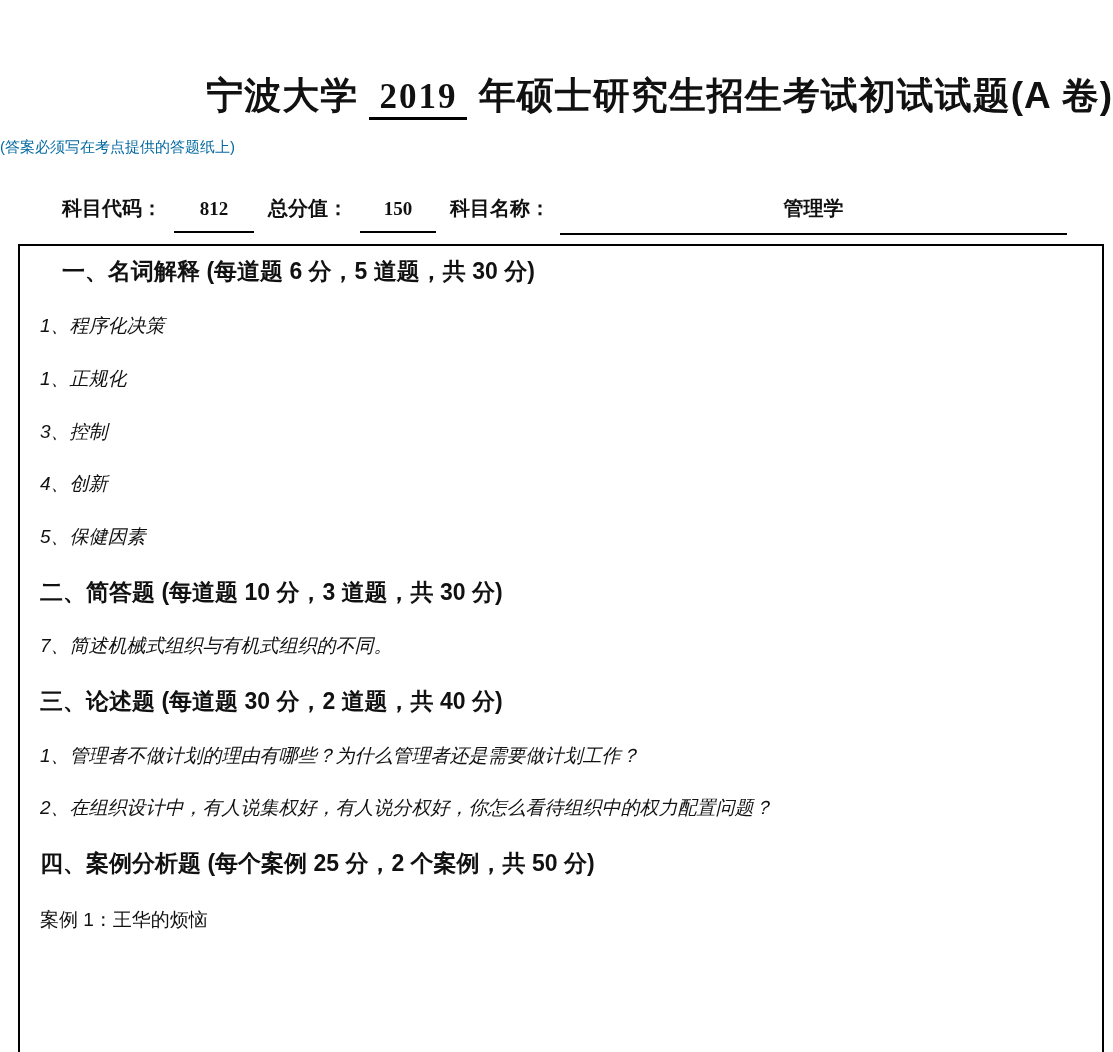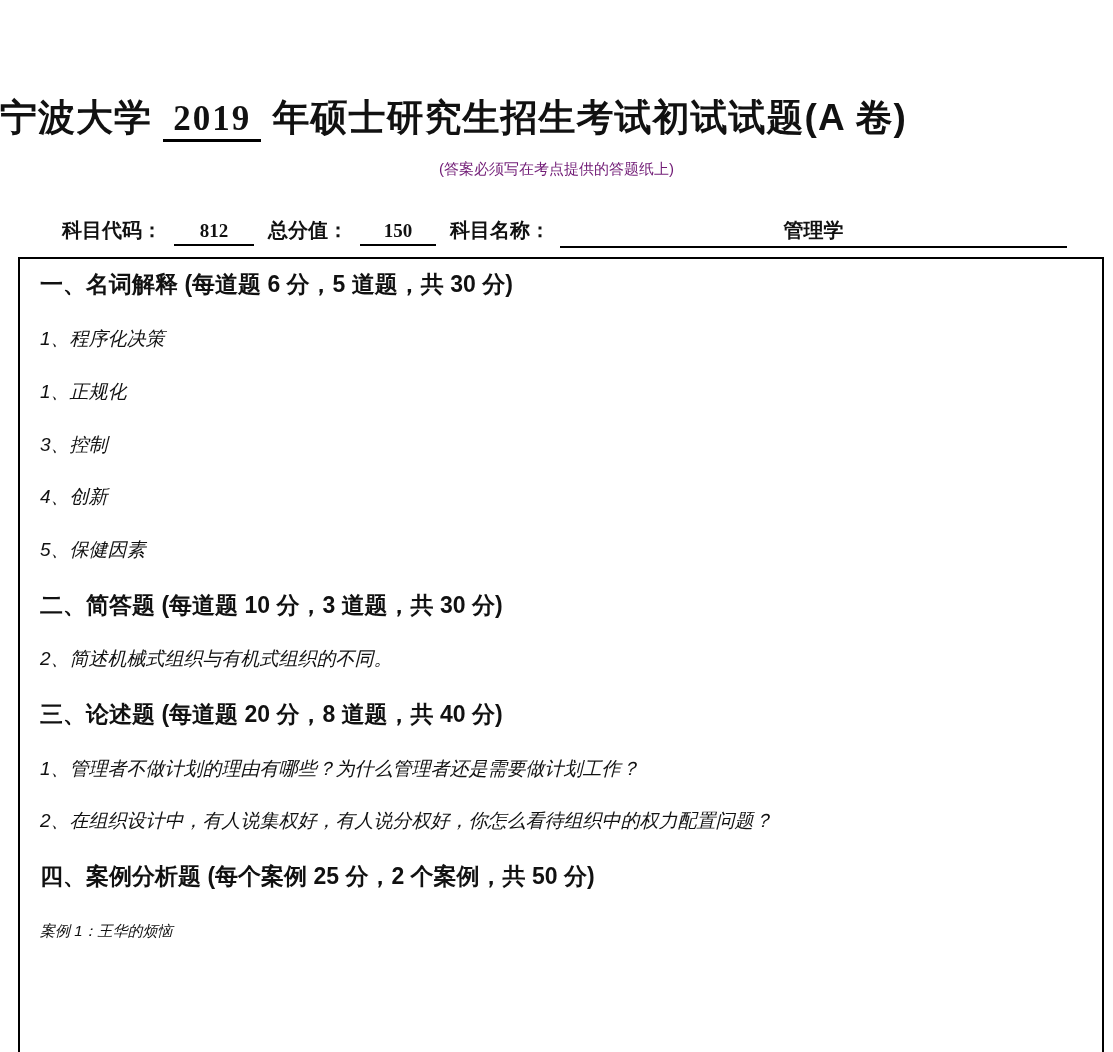--- a/index.html
+++ b/index.html
@@ -14,56 +14,55 @@
   }
   .page {
     position: relative;
     width: 1113px;
     height: 1052px;
     background: #ffffff;
     overflow: hidden;
   }
   
   .title {
-    margin-top: 96px;
-    text-align: left;
+    margin-top: 74px;
+    text-align: right;
     font-size: 37px;
     font-weight: bold;
     letter-spacing: 1px;
     line-height: 1.2;
     white-space: nowrap;
   }
   .title .year {
     font-family: "Liberation Serif", serif;
     font-weight: bold;
     font-size: 35px;
     padding: 0 10px 1px 10px;
     border-bottom: 3px solid #000000;
     letter-spacing: 2px;
   }
   .subtitle {
     margin-top: 20px;
-    text-align: center;
     font-size: 15px;
-    color: #701a75;
+    color: #0369a1;
   }
   
   .meta-row {
     display: flex;
     align-items: baseline;
     margin: 38px 46px 0 62px;
     font-size: 20px;
     font-weight: bold;
     white-space: nowrap;
   }
   .meta-label { flex: 0 0 auto; }
   .meta-underline {
     border-bottom: 2px solid #000000;
     text-align: center;
-    padding-bottom: 2px;
+    padding-bottom: 11px;
   }
   .meta-value-num {
     font-family: "Liberation Serif", serif;
     font-size: 19px;
     font-weight: bold;
   }
   .u-code  { flex: 0 0 80px;  margin: 0 14px 0 12px; }
   .u-score { flex: 0 0 76px;  margin: 0 14px 0 12px; }
   .u-name  { flex: 1 1 auto;  margin-left: 10px; font-size: 20px; }
   
@@ -74,32 +73,31 @@
     padding: 4px 20px 60px 20px;
     min-height: 820px;
     box-sizing: border-box;
   }
   .section-heading {
     font-size: 23px;
     font-weight: bold;
     margin: 27px 0 27px 0;
     line-height: 1.25;
   }
-  .section:first-child .section-heading { margin-top: 7px; }
+  .section:first-child .section-heading { margin-top: 7px; margin-left: 22px; }
   .q-item {
     font-size: 19px;
     margin: 28px 0;
     line-height: 1.3;
     font-style: italic;
   }
   .case-label {
-    font-size: 15px;
+    font-size: 19px;
     margin: 30px 0 0 0;
     line-height: 1.3;
-    font-style: italic;
   }
 </style>
 </head>
 <body>
 
 <div class="page">
 
   <div class="title">
     <span>宁波大学</span>
     <span class="year">2019</span>
@@ -123,25 +121,25 @@
       <div class="section-heading">一、名词解释 (每道题 6 分，5 道题，共 30 分)</div>
       <p class="q-item">1、程序化决策</p>
       <p class="q-item">1、正规化</p>
       <p class="q-item">3、控制</p>
       <p class="q-item">4、创新</p>
       <p class="q-item">5、保健因素</p>
     </div>
 
     <div class="section">
       <div class="section-heading">二、简答题 (每道题 10 分，3 道题，共 30 分)</div>
-      <p class="q-item">2、简述机械式组织与有机式组织的不同。</p>
+      <p class="q-item">7、简述机械式组织与有机式组织的不同。</p>
     </div>
 
     <div class="section">
-      <div class="section-heading">三、论述题 (每道题 20 分，8 道题，共 40 分)</div>
+      <div class="section-heading">三、论述题 (每道题 30 分，2 道题，共 40 分)</div>
       <p class="q-item">1、管理者不做计划的理由有哪些？为什么管理者还是需要做计划工作？</p>
       <p class="q-item">2、在组织设计中，有人说集权好，有人说分权好，你怎么看待组织中的权力配置问题？</p>
     </div>
 
     <div class="section">
       <div class="section-heading">四、案例分析题 (每个案例 25 分，2 个案例，共 50 分)</div>
       <p class="case-label">案例 1：王华的烦恼</p>
 
     </div>
 

